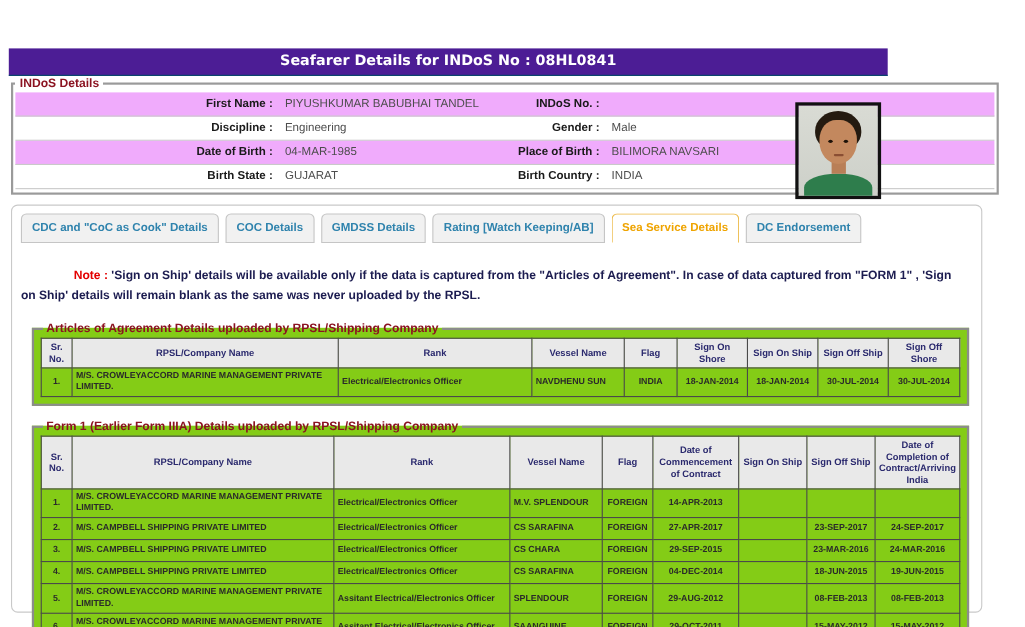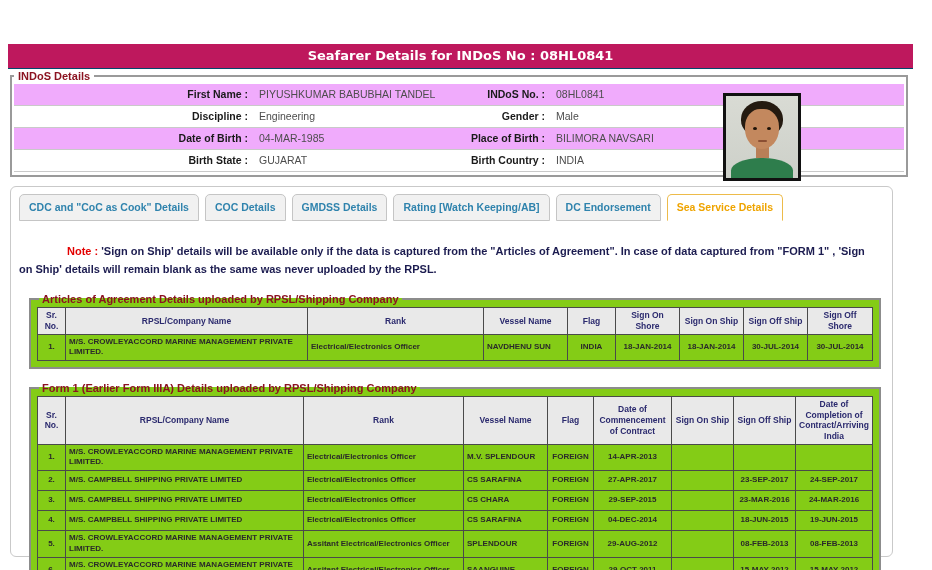--- a/index.html
+++ b/index.html
@@ -4,22 +4,22 @@
 <style>
   html,body { margin:0; padding:0; }
   body {
     width:932px; height:570px; position:relative; background:#ffffff;
     font-family:"Liberation Sans", sans-serif;
     -webkit-font-smoothing:antialiased;
   }
 
   
   .titlebar {
-    position:absolute; left:8px; top:44px; width:905px; height:24px;
-    background:#be185d; border-bottom:1px solid #03486a;
+    position:absolute; left:8px; top:44px; width:799px; height:24px;
+    background:#4c1d95; border-bottom:1px solid #03486a;
     color:#ffffff; font-size:13px; font-weight:bold;
     text-align:center; line-height:24px;
     font-family:"DejaVu Sans","Liberation Sans",sans-serif;
   }
 
   
   fieldset.indos {
     position:absolute; left:10px; top:70px; width:898px; height:107px;
     box-sizing:border-box; margin:0; padding:0 2px;
     border:2px solid #9a9a9a; background:#fff;
@@ -95,21 +95,20 @@
   <span>Seafarer Details for INDoS No : 08HL0841</span>
 </div>
 
 <fieldset class="indos">
   <legend>INDoS Details</legend>
   <div class="indos-rows">
       <div class="indos-row odd">
         <div class="lbl">First Name :</div>
         <div class="val">PIYUSHKUMAR BABUBHAI TANDEL</div>
         <div class="lbl">INDoS No. :</div>
-        <div class="val">08HL0841</div>
       </div>
       <div class="indos-row even">
         <div class="lbl">Discipline :</div>
         <div class="val">Engineering</div>
         <div class="lbl">Gender :</div>
         <div class="val">Male</div>
       </div>
       <div class="indos-row odd">
         <div class="lbl">Date of Birth :</div>
         <div class="val">04-MAR-1985</div>
@@ -134,22 +133,22 @@
   </div>
 </fieldset>
 
 <div class="tab-panel">
 
   <div class="tabs">
       <div class="tab">CDC and "CoC as Cook" Details</div>
       <div class="tab">COC Details</div>
       <div class="tab">GMDSS Details</div>
       <div class="tab">Rating [Watch Keeping/AB]</div>
+      <div class="tab active">Sea Service Details</div>
       <div class="tab">DC Endorsement</div>
-      <div class="tab active">Sea Service Details</div>
     </div>
 
   <div class="note">
     <span class="note-prefix">Note : </span><span class="note-text">'Sign on Ship' details will be available only if the data is captured from the "Articles of Agreement". In case of data captured from "FORM 1" , 'Sign on Ship' details will remain blank as the same was never uploaded by the RPSL.</span>
   </div>
 
   <fieldset class="tbl-fs aoa">
     <legend>Articles of Agreement Details uploaded by RPSL/Shipping Company</legend>
     <table>
       <colgroup>

